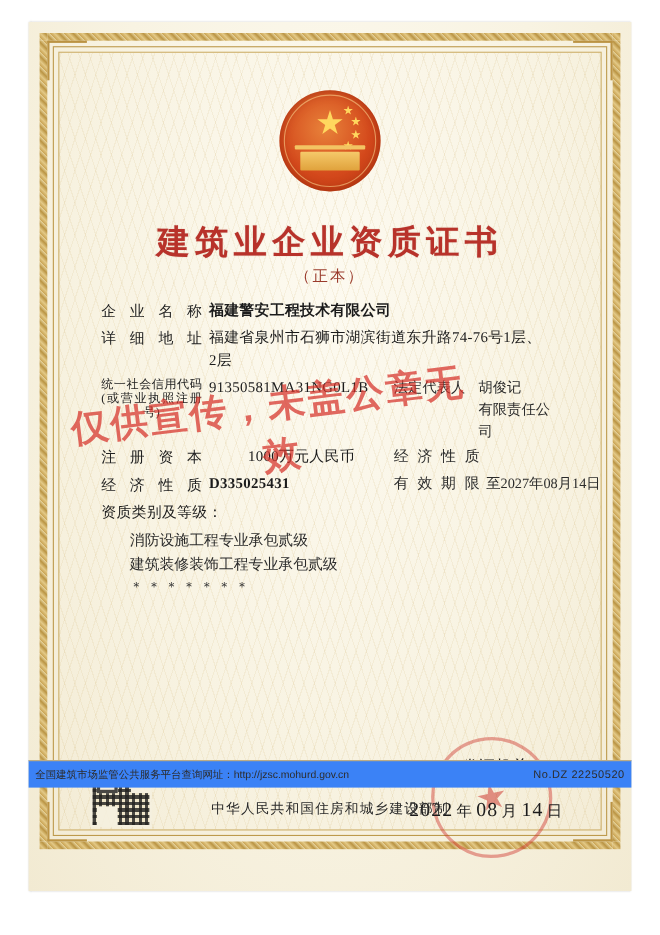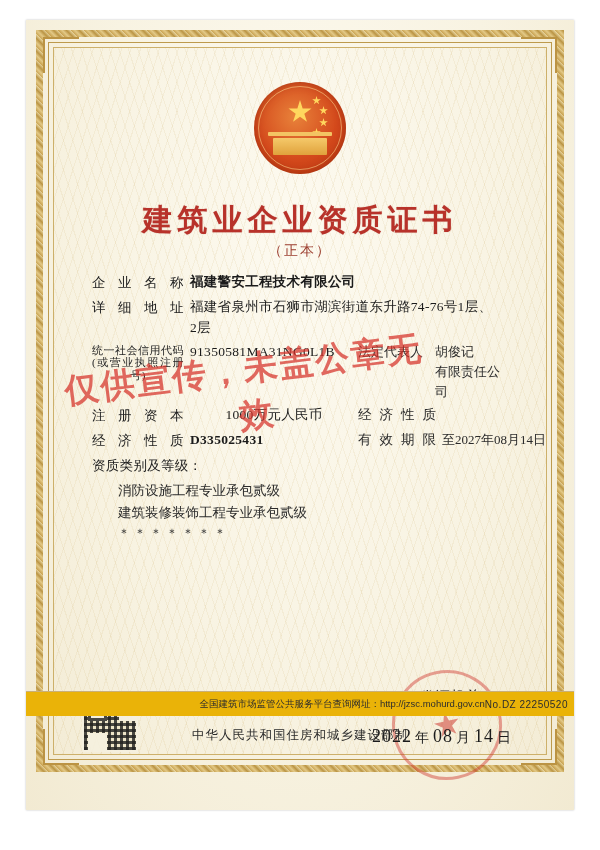--- a/index.html
+++ b/index.html
@@ -299,23 +299,23 @@
   
   .bottom-strip {
     position: absolute;
     left: 26px;
     right: 26px;
     bottom: 20px;
     height: 24px;
     border-top: 1px solid #c9b079;
     display: flex;
     align-items: center;
-    justify-content: flex-end;
+    justify-content: space-between;
     padding: 0 6px;
-    background: #eab308;
+    background: #3b82f6;
   }
   .bottom-strip .left {
     font-size: 9.5px;
     color: #2d2d2d;
     font-family: "Liberation Sans", sans-serif;
   }
   .bottom-strip .right {
     font-size: 10px;
     color: #2d2d2d;
     font-family: "Liberation Sans", sans-serif;

